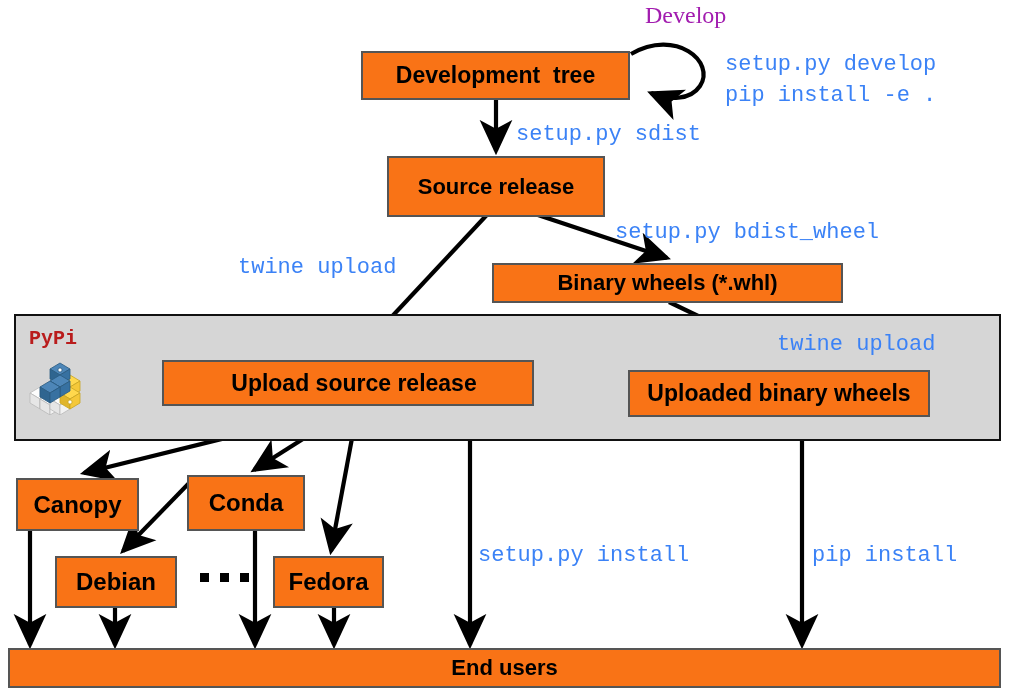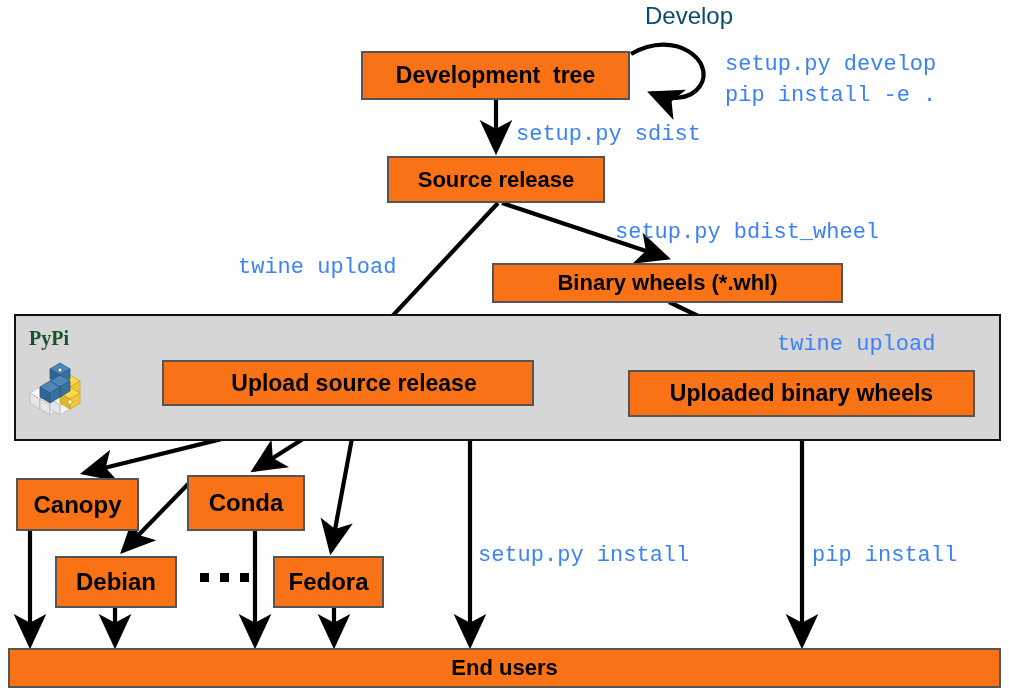--- a/index.html
+++ b/index.html
@@ -39,37 +39,37 @@
   }
   .group-box {
     position: absolute;
     box-sizing: border-box;
     background: #d6d6d6;
     border: 2px solid #111111;
     z-index: 1;
   }
   .group-title {
     position: absolute;
-    font-family: Liberation Serif, serif;
+    font-family: Liberation Mono, monospace;
     font-weight: bold;
-    color: #14532d;
+    color: #b91c1c;
     z-index: 3;
   }
   .edge-label {
     position: absolute;
     font-family: "Liberation Mono", monospace;
     color: #3b82f6;
     white-space: pre;
     z-index: 5;
     line-height: 1.22;
   }
   .plain-label {
     position: absolute;
-    font-family: Liberation Sans, sans-serif;
-    color: #0c4a6e;
+    font-family: Liberation Serif, serif;
+    color: #a21caf;
     white-space: pre;
     z-index: 5;
   }
   .logo {
     position: absolute;
     z-index: 3;
   }
   .dots {
     position: absolute;
     z-index: 3;
@@ -177,27 +177,27 @@
       <line x1="115" y1="608" x2="115" y2="645" marker-end="url(#ah)"></line>
 
       <line x1="255" y1="531" x2="255" y2="645" marker-end="url(#ah)"></line>
 
       <line x1="334" y1="608" x2="334" y2="645" marker-end="url(#ah)"></line>
     </g>
   </svg>
 
   <div class="node" style="left:361px; top:51px; width:269px; height:49px; font-size:23px;">Development  tree</div>
 
-  <div class="node" style="left:387px; top:156px; width:218px; height:47px; font-size:22px;">Source release</div>
+  <div class="node" style="left:387px; top:156px; width:218px; height:61px; font-size:22px;">Source release</div>
 
   <div class="node" style="left:492px; top:263px; width:351px; height:40px; font-size:22px;">Binary wheels (*.whl)</div>
 
   <div class="node" style="left:162px; top:360px; width:372px; height:46px; font-size:23px;padding-left:12px;">Upload source release</div>
 
-  <div class="node" style="left:628px; top:370px; width:347px; height:47px; font-size:23px;">Uploaded binary wheels</div>
+  <div class="node" style="left:628px; top:370px; width:302px; height:47px; font-size:23px;">Uploaded binary wheels</div>
 
   <div class="node" style="left:16px; top:478px; width:123px; height:53px; font-size:24px;">Canopy</div>
 
   <div class="node" style="left:187px; top:475px; width:118px; height:56px; font-size:24px;">Conda</div>
 
   <div class="node" style="left:55px; top:556px; width:122px; height:52px; font-size:24px;">Debian</div>
 
   <div class="node" style="left:273px; top:556px; width:111px; height:52px; font-size:24px;">Fedora</div>
 
   <div class="node" style="left:8px; top:648px; width:993px; height:40px; font-size:22px;">End users</div>

